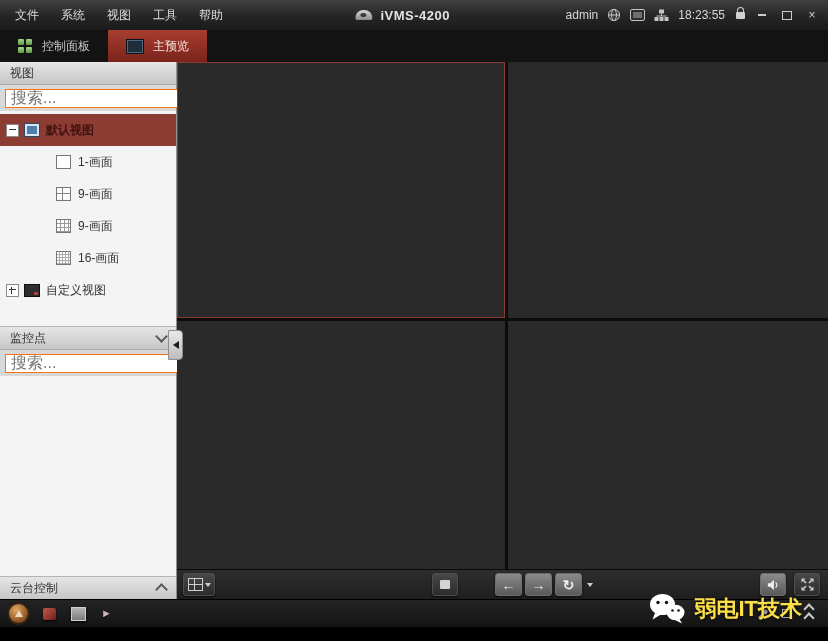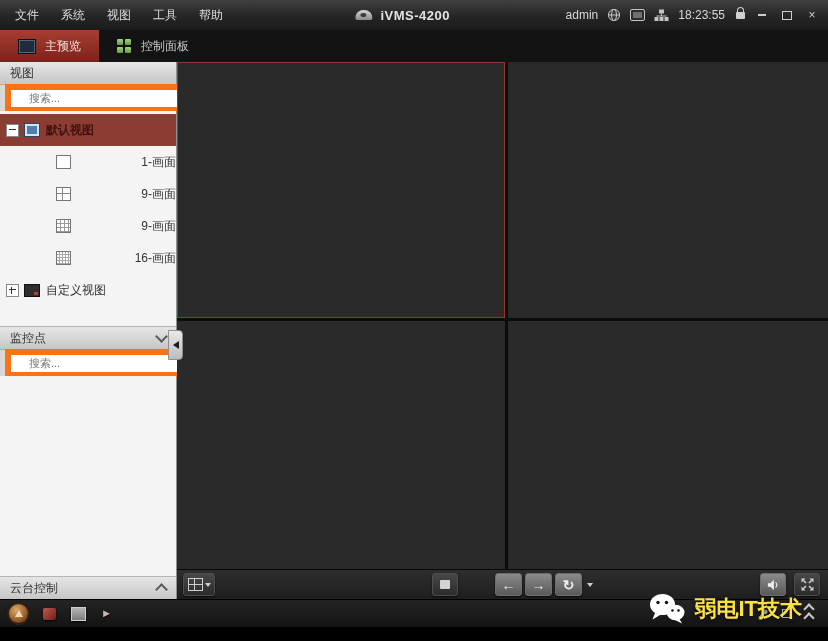--- a/index.html
+++ b/index.html
@@ -33,28 +33,28 @@
   .dashicon{width:15px;height:15px;display:grid;grid-template-columns:6px 6px;grid-template-rows:6px 6px;gap:2px;}
   .dashicon span{background:linear-gradient(#a8d489,#5f9c41);border-radius:1px;}
   .previcon{width:16px;height:13px;background:#1f2c3a;border:1px solid #0c1218;box-shadow:inset 0 0 0 1px #4a6880;}
 
   
   .sidebar{position:absolute;top:62px;left:0;width:176px;bottom:41px;background:#d8d8d8;
     border-right:1px solid #8f8f8f;display:flex;flex-direction:column;font-size:12px;color:#333;}
   .panel-header{height:22px;flex:none;background:linear-gradient(#e6e6e6,#c6c6c6);
     border-bottom:1px solid #adadad;display:flex;align-items:center;padding:0 10px;}
   .search-row{height:26px;flex:none;display:flex;align-items:center;padding:0 5px;gap:3px;background:#d8d8d8;}
-  .search-input{flex:1;height:17px;border:6px solid #f97316;background:#fff;font-size:11px;
-    padding:0 18px;color:#666;font-family:"Liberation Sans",sans-serif;}
+  .search-input{flex:1;height:17px;border:1px solid #f97316;background:#fff;font-size:16px;
+    padding:0 5px;color:#666;font-family:"Liberation Sans",sans-serif;}
   .search-btn{width:21px;height:21px;border:1px solid #979797;background:linear-gradient(#f2f2f2,#d6d6d6);
     display:flex;align-items:center;justify-content:center;padding:0;}
   .tree{height:212px;flex:none;background:#f4f4f4;border-bottom:1px solid #b5b5b5;padding-top:3px;}
   .tree-row{height:32px;display:flex;align-items:center;cursor:default;}
   .tree-row.selected{background:#8d3c33;color:#401210;font-weight:bold;}
-  .tree-row.child{padding-left:56px;justify-content:space-between;}
+  .tree-row.child{padding-left:56px;}
   .expander{width:11px;height:11px;flex:none;background:#fff;border:1px solid #8a8a8a;position:relative;margin:0 5px 0 6px;}
   .expander:before{content:"";position:absolute;left:2px;right:2px;top:4px;height:1px;background:#333;}
   .expander.plus:after{content:"";position:absolute;top:2px;bottom:2px;left:4px;width:1px;background:#333;}
   .viewicon{width:14px;height:12px;flex:none;background:#4f7fae;border:1px solid #274a6d;
     box-shadow:inset 0 0 0 2px #d9e4ef;margin-right:6px;}
   .customicon{width:14px;height:11px;flex:none;background:#2e2e2e;border:1px solid #111;position:relative;margin-right:6px;}
   .customicon:after{content:"";position:absolute;right:1px;bottom:1px;width:4px;height:3px;background:#b0402f;}
   .lay{width:13px;height:12px;flex:none;border:1px solid #777;background-color:#fdfdfd;margin-right:7px;}
   .lay4{background-image:linear-gradient(to right,transparent 5px,#888 5px,#888 6px,transparent 6px),
                         linear-gradient(to bottom,transparent 5px,#888 5px,#888 6px,transparent 6px);}
@@ -161,32 +161,32 @@
           <span class="minbar"></span>
         </span>
       <span class="winbtn">
           <span class="maxbox"></span>
         </span>
       <span class="winbtn">×</span>
     </div>
   </div>
 
   <div class="tabbar">
-    <div class="tab active">
-      <span class="previcon"></span>
-      <span>主预览</span>
-    </div>
     <div class="tab">
       <span class="dashicon">
           <span></span>
           <span></span>
           <span></span>
           <span></span>
         </span>
       <span>控制面板</span>
+    </div>
+    <div class="tab active">
+      <span class="previcon"></span>
+      <span>主预览</span>
     </div>
   </div>
 
   <div class="sidebar">
 
     <div class="panel-header">
       <span>视图</span>
     </div>
 
     <div class="search-row">

